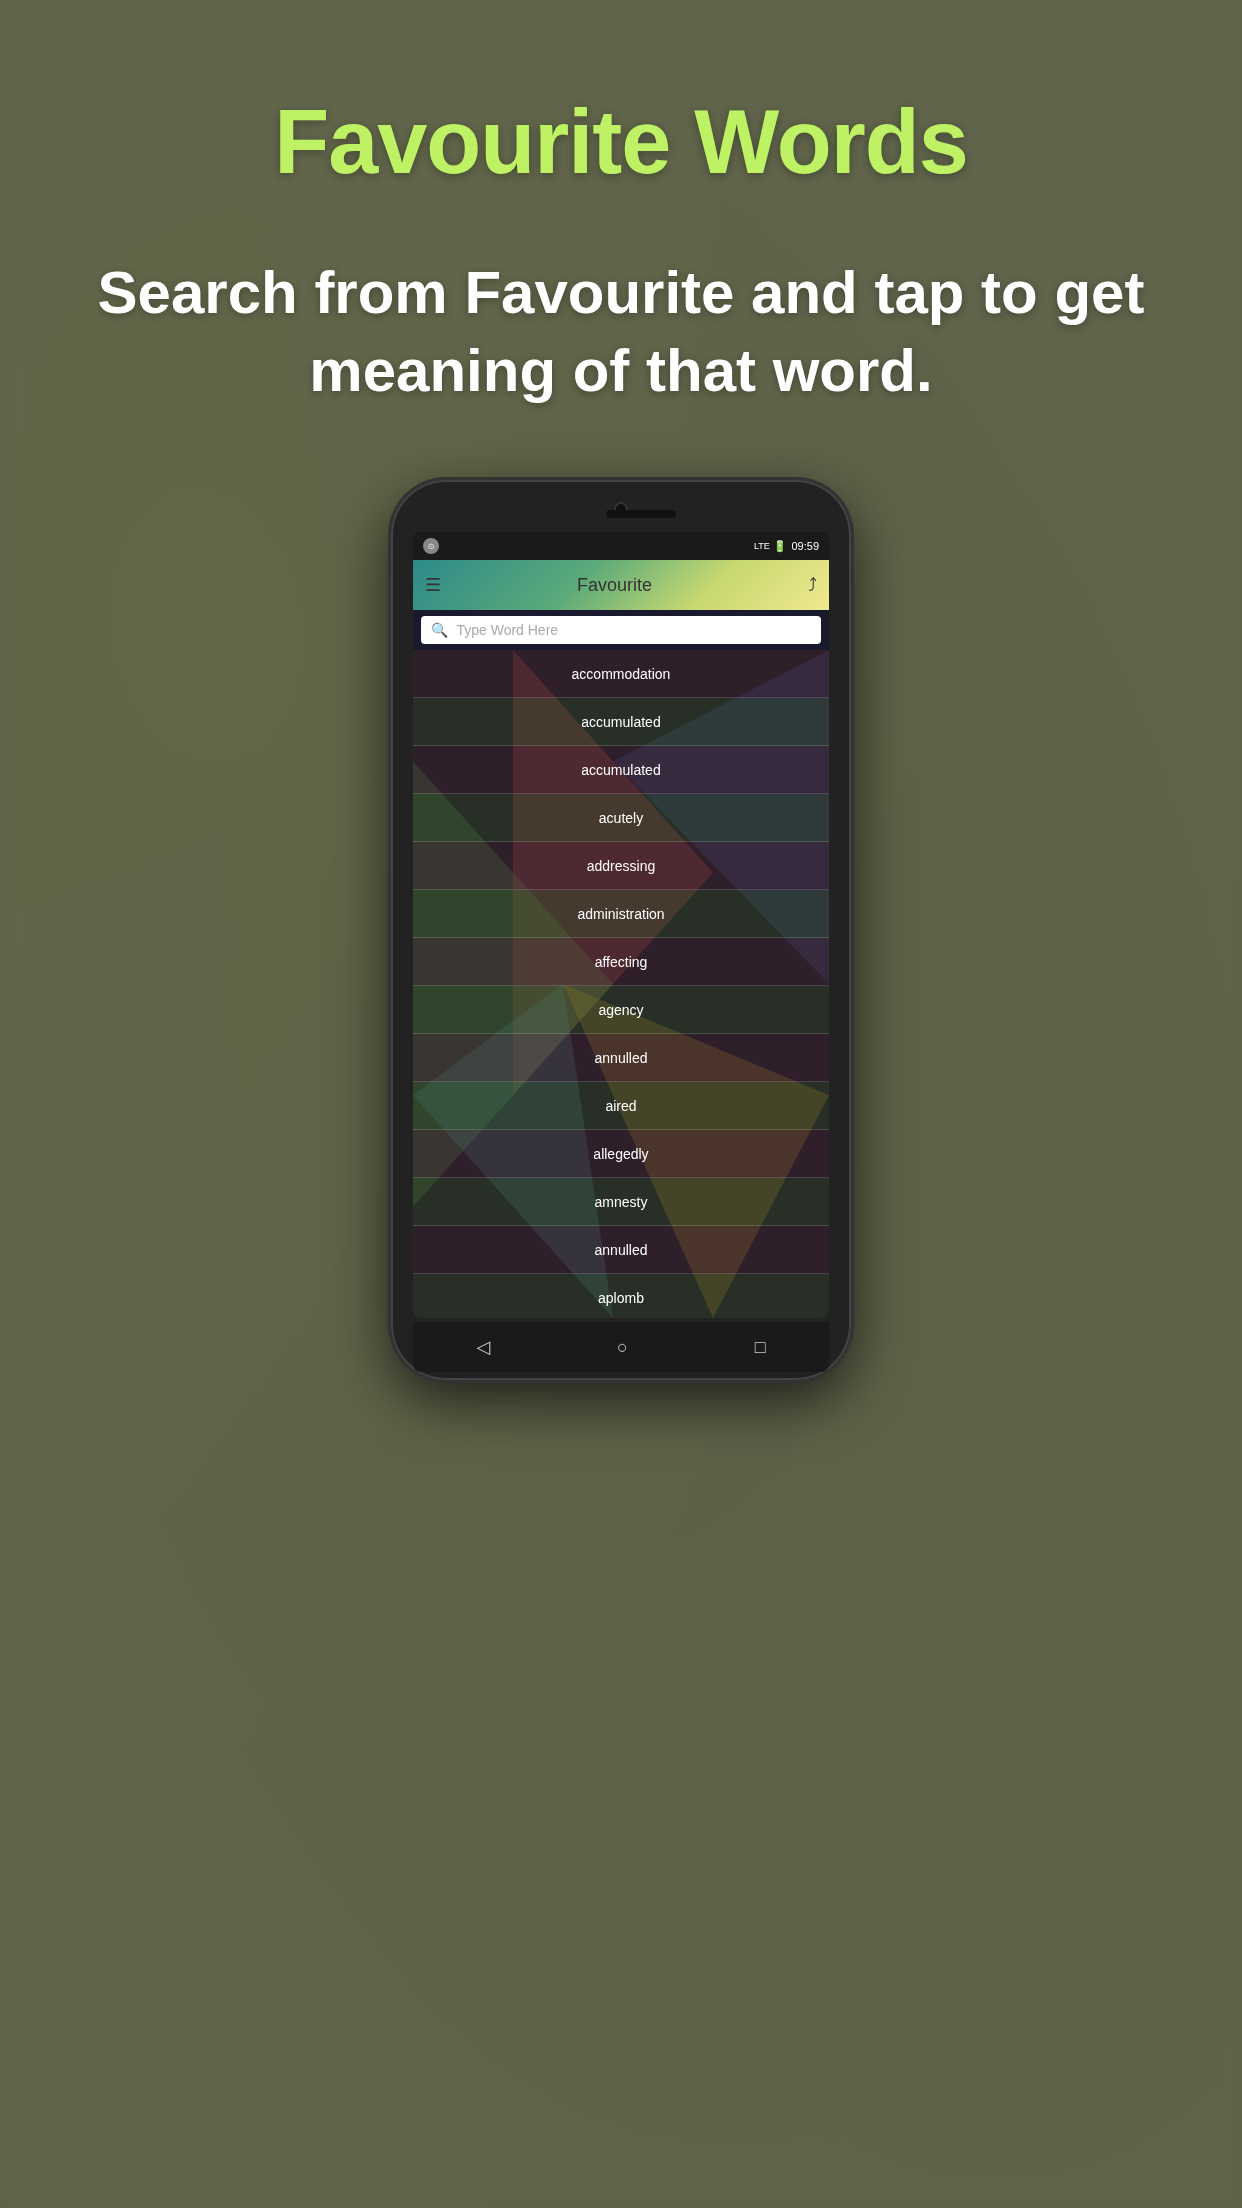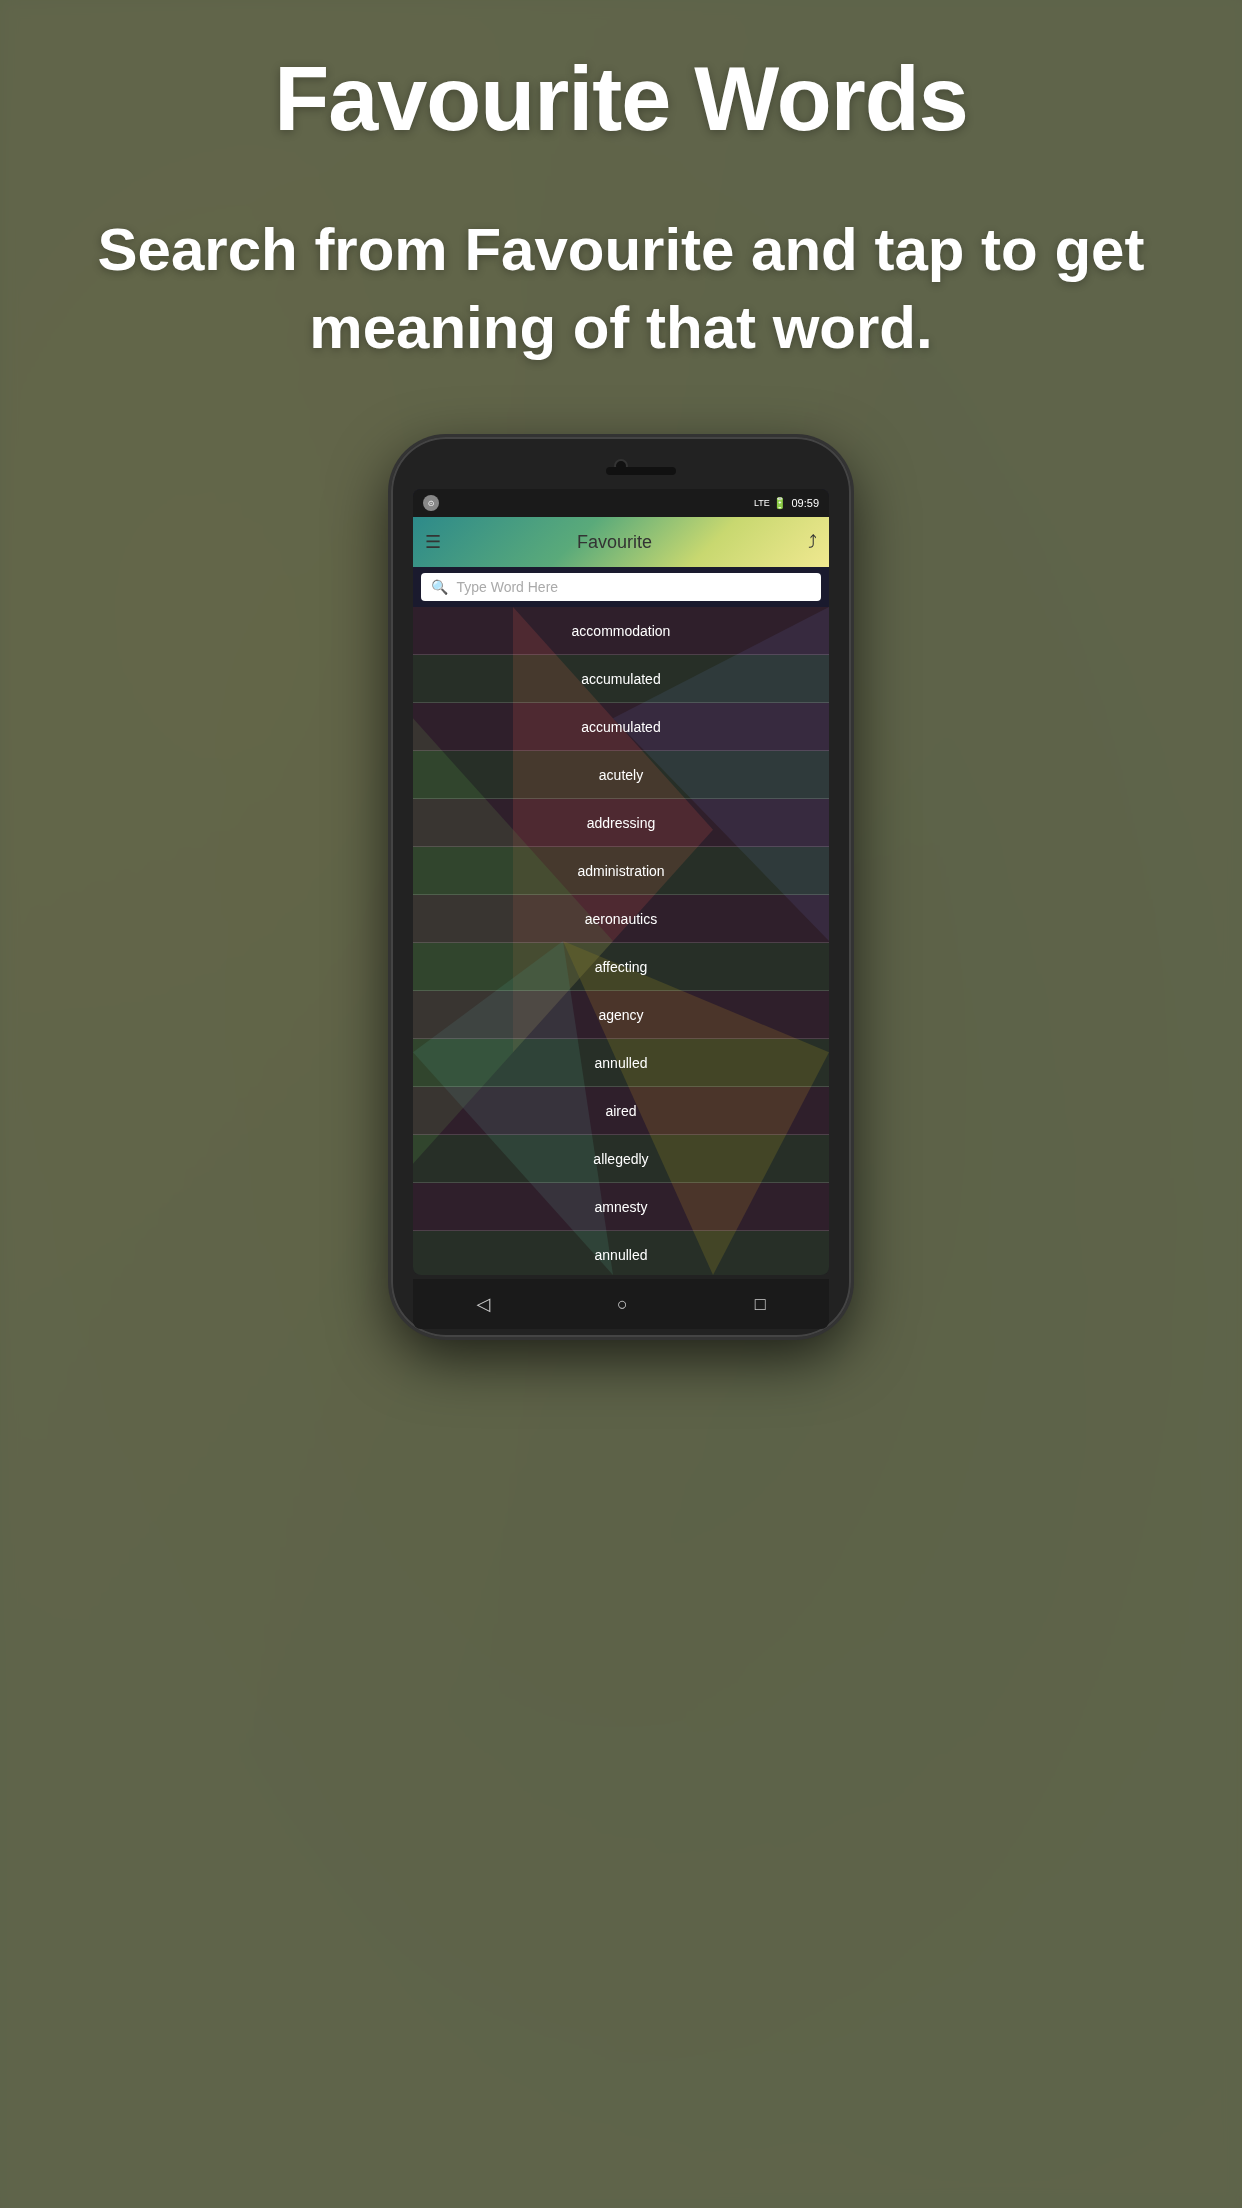--- a/index.html
+++ b/index.html
@@ -34,25 +34,25 @@
       position: relative;
       z-index: 1;
       display: flex;
       flex-direction: column;
       align-items: center;
       width: 100%;
       height: 100%;
     }
 
     .title {
-      color: #ffffff;
+      color: #bef264;
       font-size: 90px;
       font-weight: 900;
       text-align: center;
-      margin-top: 48px;
+      margin-top: 91px;
       text-shadow: 0 2px 10px rgba(0,0,0,0.3);
       letter-spacing: -1px;
     }
 
     .subtitle {
       color: #ffffff;
       font-size: 60px;
       font-weight: 700;
       text-align: center;
       margin-top: 60px;
@@ -340,23 +340,20 @@
               <div class="word-item">
                 <span class="word-item-text">acutely</span>
               </div>
               <div class="word-item">
                 <span class="word-item-text">addressing</span>
               </div>
               <div class="word-item">
                 <span class="word-item-text">administration</span>
               </div>
               <div class="word-item">
-                <span class="word-item-text">aeronautics</span>
-              </div>
-              <div class="word-item">
                 <span class="word-item-text">affecting</span>
               </div>
               <div class="word-item">
                 <span class="word-item-text">agency</span>
               </div>
               <div class="word-item">
                 <span class="word-item-text">annulled</span>
               </div>
               <div class="word-item">
                 <span class="word-item-text">aired</span>

